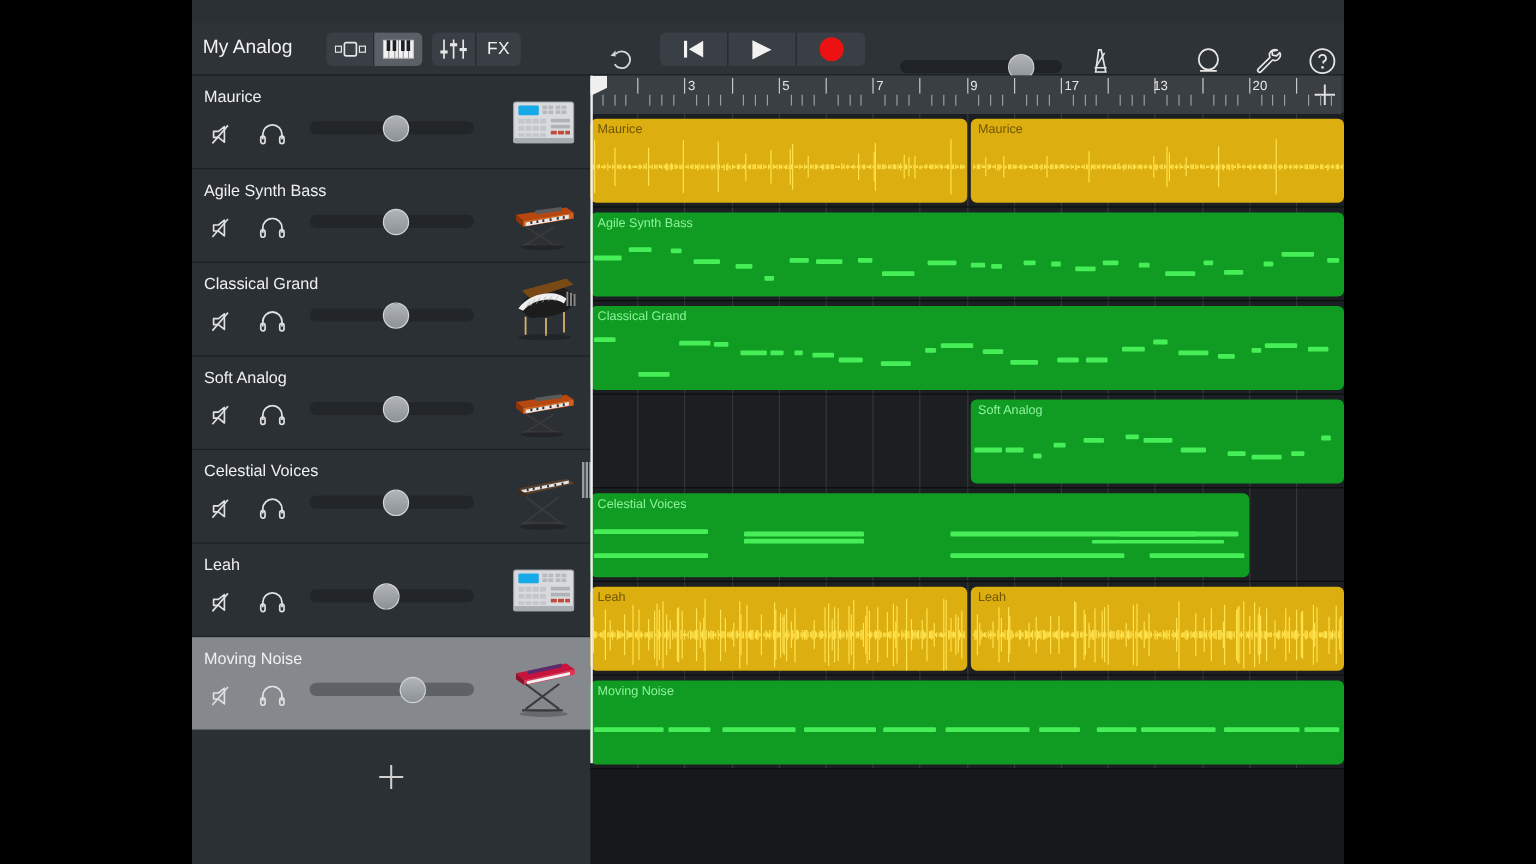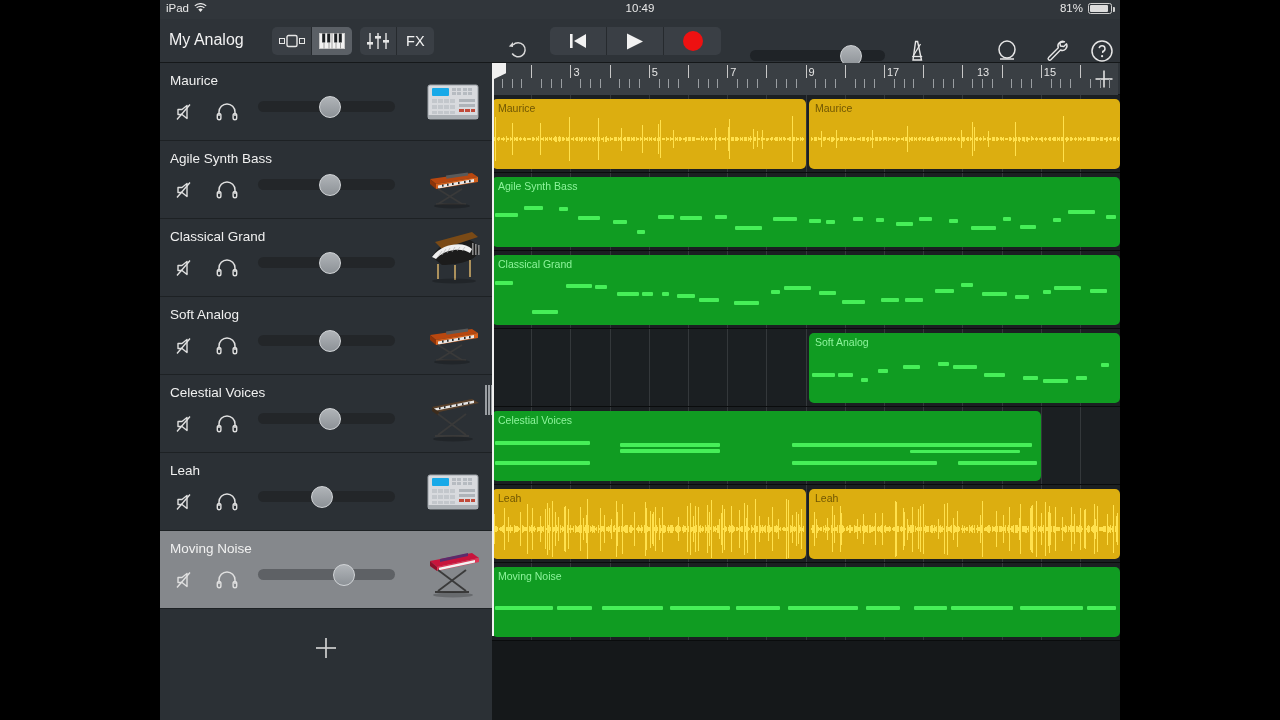--- a/index.html
+++ b/index.html
@@ -103,37 +103,20 @@
   .region.audio .rlabel { color:#705604; }
   .region.midi .rlabel  { color:#8ef49c; }
   .note { position:absolute; height:4px; background:#46ef58; border-radius:1px; }
   .wv  { position:absolute; background:#ffe14d; }
 </style>
 </head>
 <body>
 
 <div id="app">
 
-  <div class="statusbar">
-    <div class="sb-left">
-      <span>iPad</span>
-      <svg width="13" height="10" viewBox="0 0 13 10">
-        <path d="M6.5 9 L4.3 6.6 a3.2 3.2 0 0 1 4.4 0 Z" fill="#e8e8e8"></path>
-        <path d="M2.6 4.9 a5.6 5.6 0 0 1 7.8 0" stroke="#e8e8e8" stroke-width="1.3" fill="none"></path>
-        <path d="M0.8 2.9 a8.3 8.3 0 0 1 11.4 0" stroke="#e8e8e8" stroke-width="1.3" fill="none"></path>
-      </svg>
-    </div>
-    <div class="sb-center">10:49</div>
-    <div class="sb-right">
-      <span>81%</span>
-      <span class="batt">
-          <span class="batt-fill"></span>
-        </span>
-    </div>
-  </div>
 
   <div class="toolbar">
     <div class="tb-title">My Analog</div>
 
     <div class="seg" id="seg-view">
       <div>
         <svg width="26" height="14" viewBox="0 0 26 14">
           <rect x="0.5" y="4.5" width="5" height="5" stroke="#e6e6e6" fill="none"></rect>
           <rect x="8" y="1.5" width="10" height="11" rx="1.5" stroke="#e6e6e6" stroke-width="1.4" fill="none"></rect>
           <rect x="20.5" y="4.5" width="5" height="5" stroke="#e6e6e6" fill="none"></rect>
@@ -607,23 +590,23 @@
       <div class="num" style="left: 81.4px;">3</div>
       <div class="maj" style="left: 156.8px;"></div>
       <div class="num" style="left: 159.8px;">5</div>
       <div class="maj" style="left: 235.2px;"></div>
       <div class="num" style="left: 238.2px;">7</div>
       <div class="maj" style="left: 313.6px;"></div>
       <div class="num" style="left: 316.6px;">9</div>
       <div class="maj" style="left: 392px;"></div>
       <div class="num" style="left: 395px;">17</div>
       <div class="maj" style="left: 470.4px;"></div>
-      <div class="num" style="left: 485px;">13</div>
+      <div class="num" style="left: 469px;">13</div>
       <div class="maj" style="left: 548.8px;"></div>
-      <div class="num" style="left: 551.8px;">15</div>
+      <div class="num" style="left: 551.8px;">20</div>
       <div class="min" style="left: 9.8px;"></div>
       <div class="min" style="left: 19.6px;"></div>
       <div class="min" style="left: 29.4px;"></div>
       <div class="min" style="left: 49px;"></div>
       <div class="min" style="left: 58.8px;"></div>
       <div class="min" style="left: 68.6px;"></div>
       <div class="maj" style="left: 39.2px; height: 13px;"></div>
       <div class="min" style="left: 88.2px;"></div>
       <div class="min" style="left: 98px;"></div>
       <div class="min" style="left: 107.8px;"></div>

